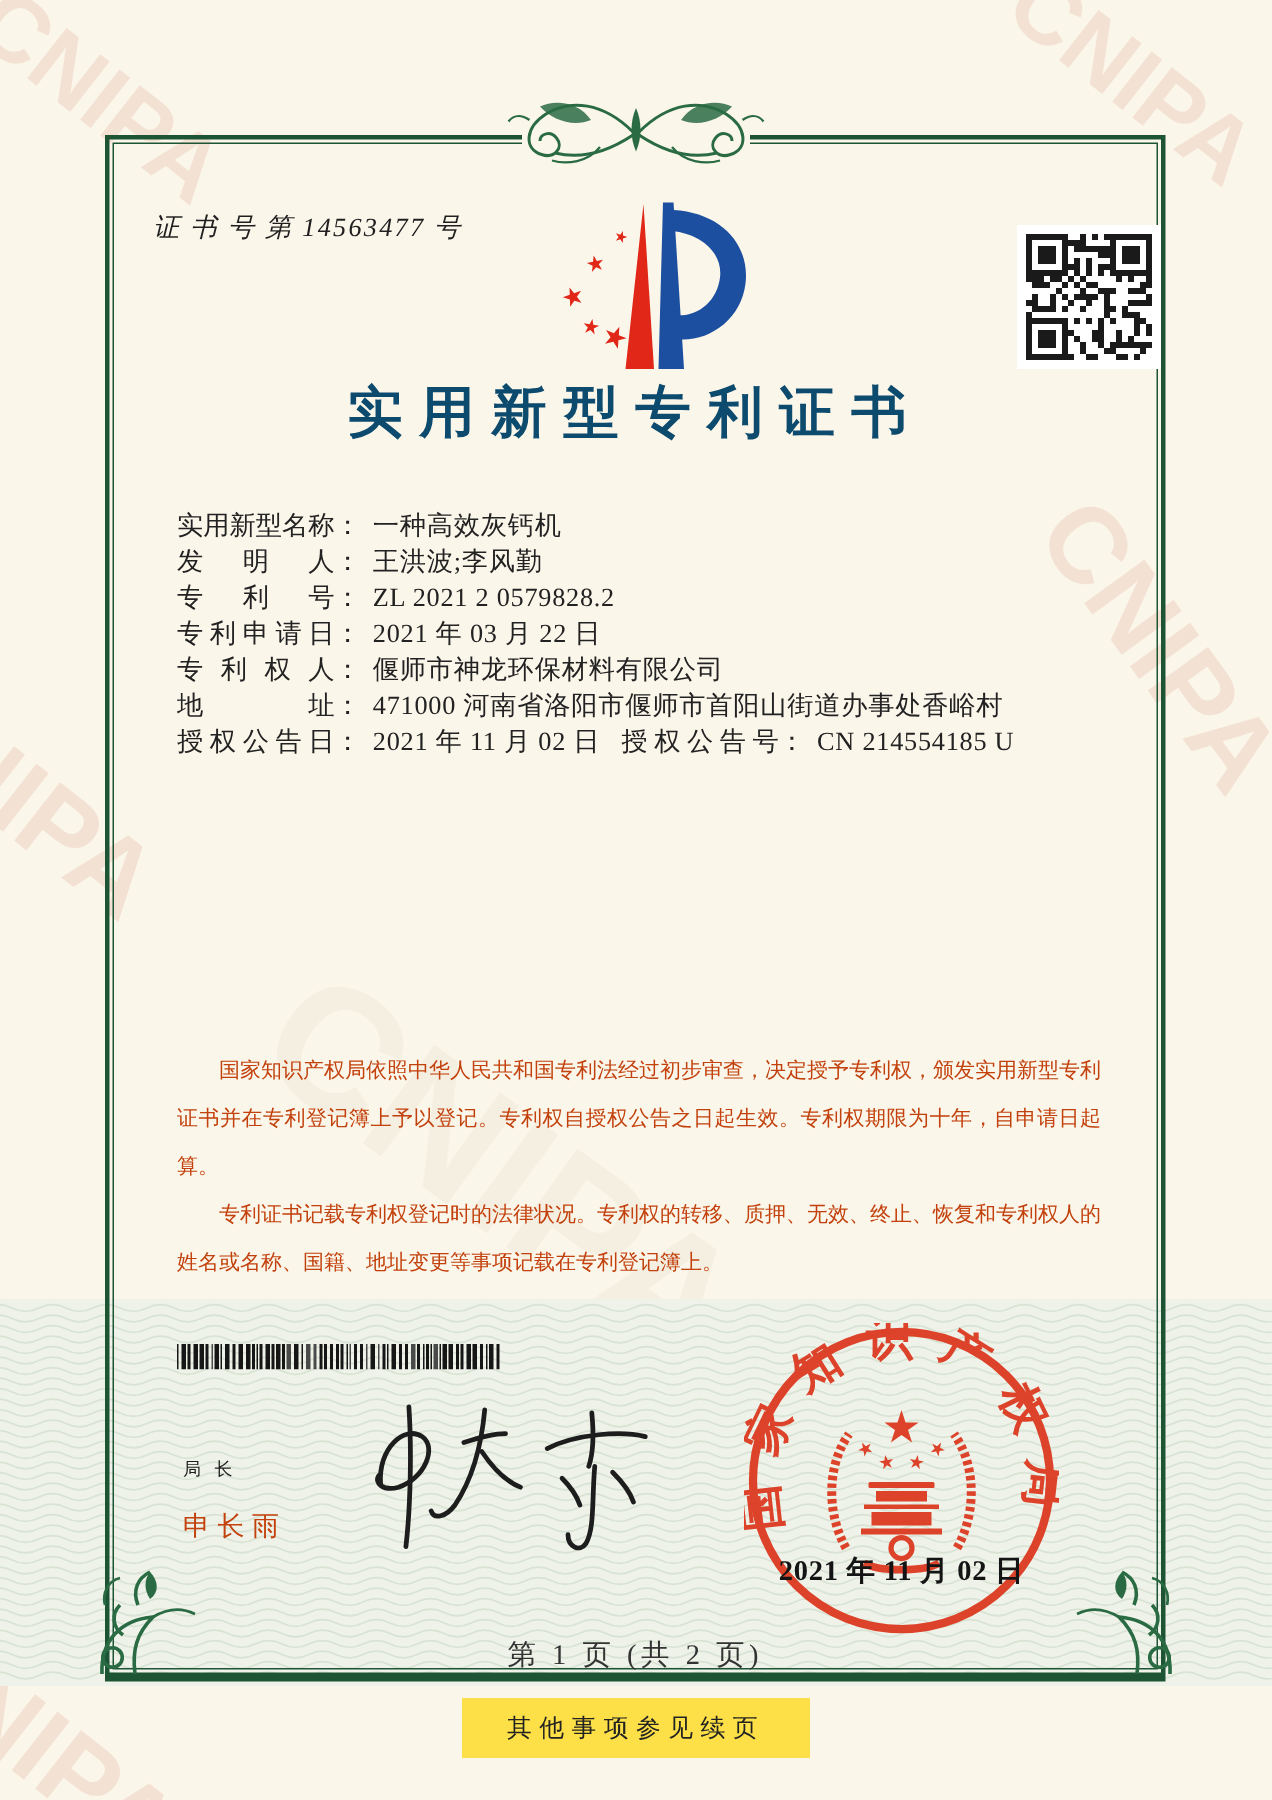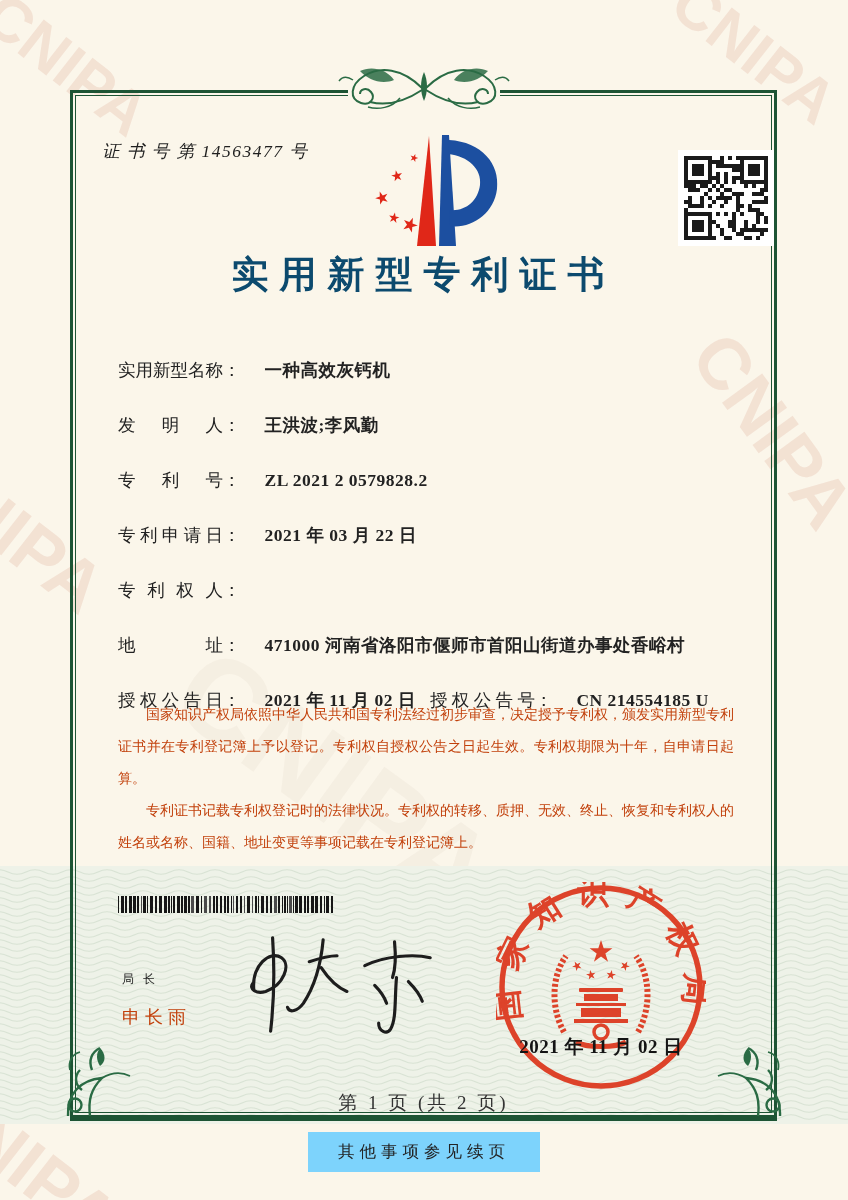--- a/index.html
+++ b/index.html
@@ -31,46 +31,46 @@
 
   .cert-no{position:absolute;left:102px;top:139px;font-size:17.5px;letter-spacing:1.5px;color:#1f1f1f;font-style:italic;}
 
   .logo{position:absolute;left:350px;top:132px;width:152px;height:122px;}
   .qr{position:absolute;left:678px;top:150px;width:96px;height:96px;background:#ffffff;
       display:flex;align-items:center;justify-content:center;}
 
   .title{position:absolute;left:70px;top:250px;width:707px;text-align:center;
          font-size:37px;font-weight:bold;letter-spacing:11px;color:#0c4a6e;}
 
-  .fields{position:absolute;left:118px;top:358px;width:630px;display:flex;flex-direction:column;
-          gap:31px;font-size:17.5px;color:#222;}
+  .fields{position:absolute;left:118px;top:338px;width:630px;display:flex;flex-direction:column;
+          font-size:17.5px;color:#222;}
   .frow{display:flex;align-items:baseline;white-space:nowrap;}
   .flabel{display:inline-block;width:105px;text-align:justify;text-align-last:justify;}
-  .fvalue{margin-left:24px;letter-spacing:0.5px;font-weight:bold;}
+  .fvalue{margin-left:8px;letter-spacing:0.5px;}
   .fpair2{margin-left:14px;display:flex;align-items:baseline;justify-content:center;}
 
   .paras{position:absolute;left:118px;top:699px;width:616px;font-size:14px;line-height:32px;
          text-align:justify;color:#c2410c;}
   .paras p{margin:0;text-indent:2em;}
 
   .barcode{position:absolute;left:118px;top:896px;width:218px;height:17px;}
 
   .signer-title{position:absolute;left:122px;top:971px;font-size:12px;letter-spacing:9px;color:#1c1c1c;}
   .signer-name{position:absolute;left:122px;top:1005px;font-size:18px;letter-spacing:5px;color:#c2410c;}
   .signature{position:absolute;left:226px;top:928px;width:228px;height:114px;}
 
   .seal{position:absolute;left:496px;top:882px;width:210px;height:210px;opacity:0.95;}
   .seal-date{position:absolute;left:496px;top:1034px;width:210px;text-align:center;
              font-size:19px;font-weight:bold;color:#141414;letter-spacing:0.5px;}
 
   .page-num{position:absolute;left:70px;top:1090px;width:707px;text-align:center;
             font-size:19px;letter-spacing:3px;color:#333;}
 
   .note{position:absolute;left:0;top:1132px;width:848px;text-align:center;}
-  .note span{display:inline-block;background:#7dd3fc;padding:9px 30px;font-size:16.5px;
+  .note span{display:inline-block;background:#fde047;padding:9px 30px;font-size:16.5px;
              letter-spacing:5px;color:#222;}
 </style>
 </head>
 <body>
 
 <div class="page">
 
   <span class="wm wm1">CNIPA</span>
   <span class="wm wm2">CNIPA</span>
   <span class="wm wm3">CNIPA</span>
@@ -429,20 +429,21 @@
       <span class="fvalue">ZL 2021 2 0579828.2</span>
     </div>
     <div class="frow">
       <span class="flabel">专利申请日</span>
         <span class="fcolon">：</span>
       <span class="fvalue">2021 年 03 月 22 日</span>
     </div>
     <div class="frow">
       <span class="flabel">专利权人</span>
         <span class="fcolon">：</span>
+      <span class="fvalue">偃师市神龙环保材料有限公司</span>
     </div>
     <div class="frow">
       <span class="flabel">地址</span>
         <span class="fcolon">：</span>
       <span class="fvalue">471000 河南省洛阳市偃师市首阳山街道办事处香峪村</span>
     </div>
     <div class="frow">
       <span class="flabel">授权公告日</span>
         <span class="fcolon">：</span>
       <span class="fvalue">2021 年 11 月 02 日</span>

